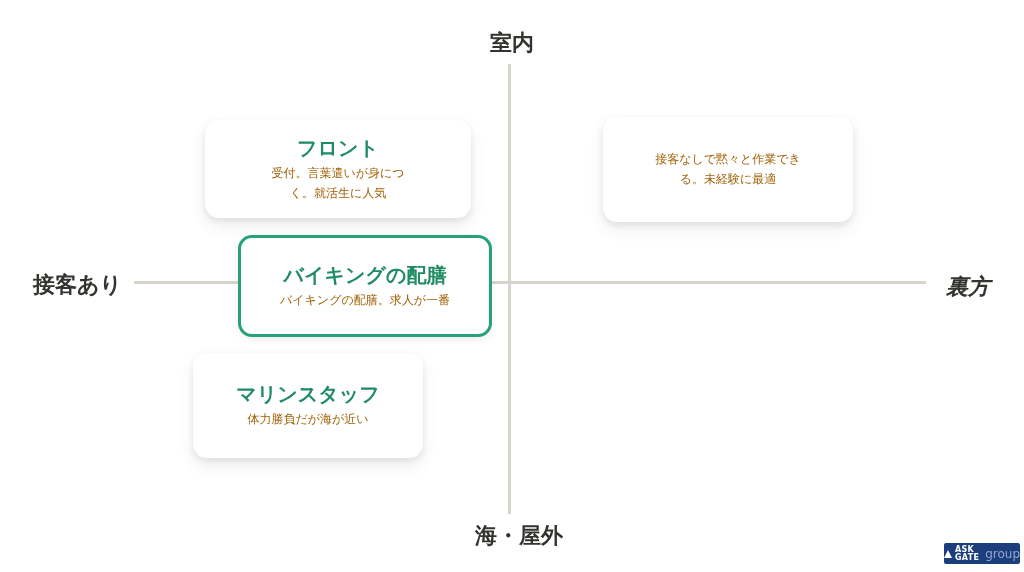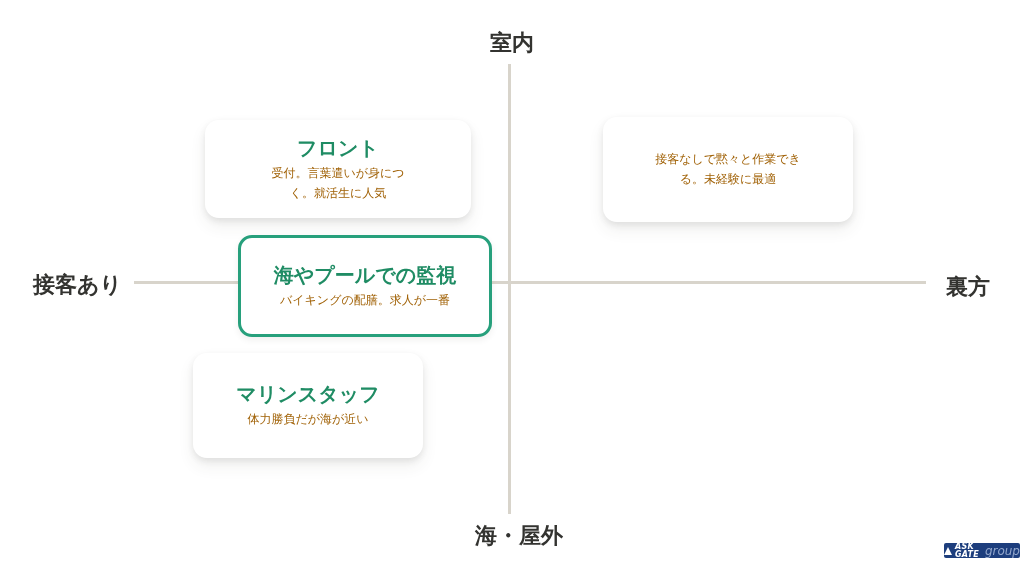--- a/index.html
+++ b/index.html
@@ -39,21 +39,21 @@
     color: #333330;
     font-weight: 700;
     font-size: 22px;
     line-height: 1;
     white-space: nowrap;
     z-index: 2;
   }
   .axis-top    { left: 0; width: 1024px; top: 32px; text-align: center; }
   .axis-bottom { left: 0; width: 1024px; top: 525px; text-align: center; margin-left: 7px; }
   .axis-left   { left: 33px; top: 274px; text-align: right; }
-  .axis-right  { left: 946px; top: 276px; }
+  .axis-right  { left: 946px; top: 276px; font-style: italic; }
   
   .card {
     position: absolute;
     background: #ffffff;
     border-radius: 14px;
     box-shadow: 0 3px 6px rgba(60,60,55,0.10), 0 8px 16px rgba(60,60,55,0.08);
     display: flex;
     flex-direction: column;
     justify-content: center;
     align-items: center;
@@ -84,29 +84,28 @@
   .card-front      { left: 178px; top: 120px; width: 266px; height: 98px; margin-left: 27px; }
   .card-cleaning   { left: 603px; top: 117px; width: 250px; height: 105px; }
   .card-restaurant { left: 238px; top: 235px; width: 254px; height: 102px; }
   .card-marine     { left: 193px; top: 353px; width: 230px; height: 105px; }
   
   .logo {
     position: absolute;
     left: 944px;
     top: 543px;
     width: 76px;
-    height: 15px;
+    height: 21px;
     background: #1d3e7d;
     border-radius: 2px;
     display: flex;
     align-items: center;
     justify-content: center;
     gap: 3px;
     z-index: 4;
-    font-style: italic;
   }
   .logo-tri {
     width: 0;
     height: 0;
     border-left: 4.5px solid transparent;
     border-right: 4.5px solid transparent;
     border-bottom: 8px solid #ffffff;
   }
   .logo-brand {
     color: #ffffff;
@@ -139,21 +138,21 @@
     <span class="card-line">受付。言葉遣いが身につ</span>
     <span class="card-line">く。就活生に人気</span>
   </div>
 
   <div class="card card-cleaning">
     <span class="card-line">接客なしで黙々と作業でき</span>
     <span class="card-line">る。未経験に最適</span>
   </div>
 
   <div class="card card-restaurant highlighted">
-    <div class="card-title">海やプールでの監視</div>
+    <div class="card-title">バイキングの配膳</div>
     <span class="card-line">バイキングの配膳。求人が一番</span>
   </div>
 
   <div class="card card-marine">
     <div class="card-title">マリンスタッフ</div>
     <span class="card-line">体力勝負だが海が近い</span>
   </div>
 
   <div class="logo">
     <span class="logo-tri"></span>

